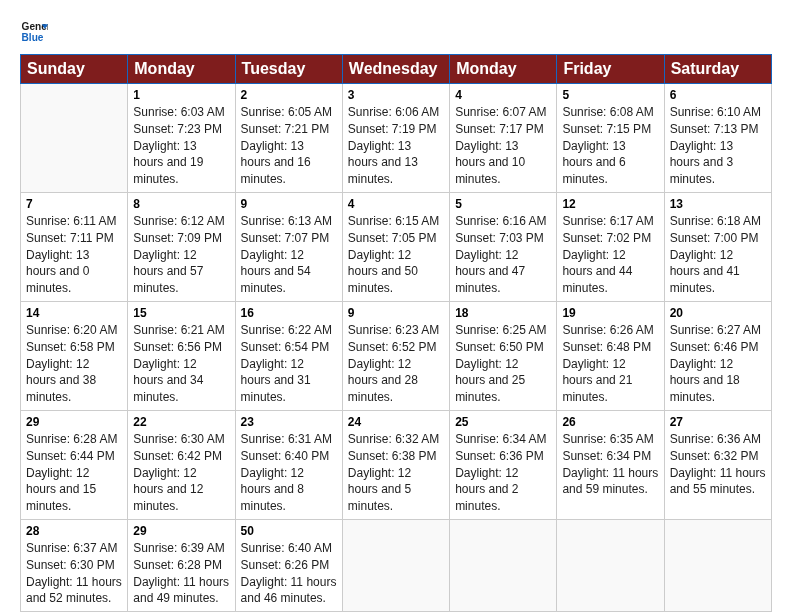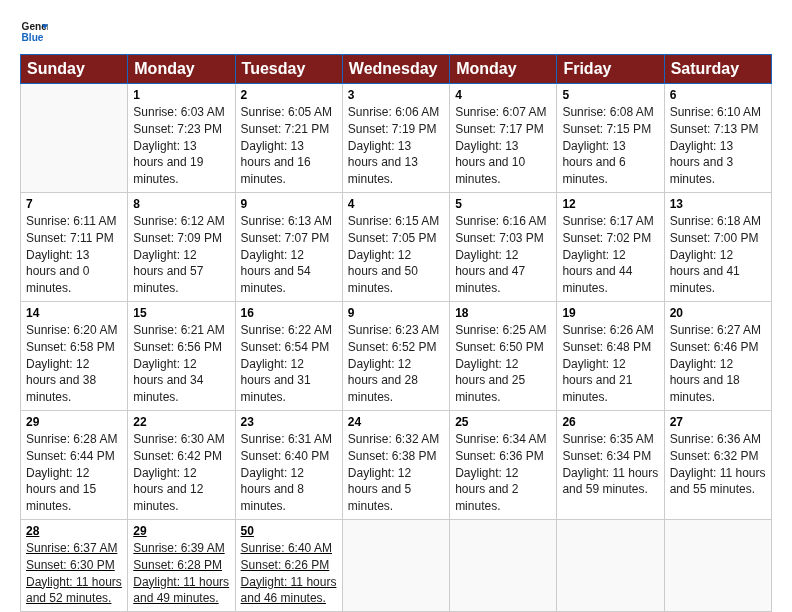--- a/index.html
+++ b/index.html
@@ -73,21 +73,20 @@
     .day-info {
       font-size: 12px;
       color: #222;
       line-height: 1.4;
     }
     .empty-cell {
       background: #f9f9f9;
     }
     tr:last-child td {
       height: 70px;
-      text-decoration: underline;
     }
   </style>
 </head>
 <body>
 
 <div class="page">
   <div class="header">
     <div class="logo">
       <svg class="logo-icon" viewBox="0 0 36 36">
         <text x="2" y="16" font-size="13" font-weight="bold" fill="#1a1a1a">General</text>

